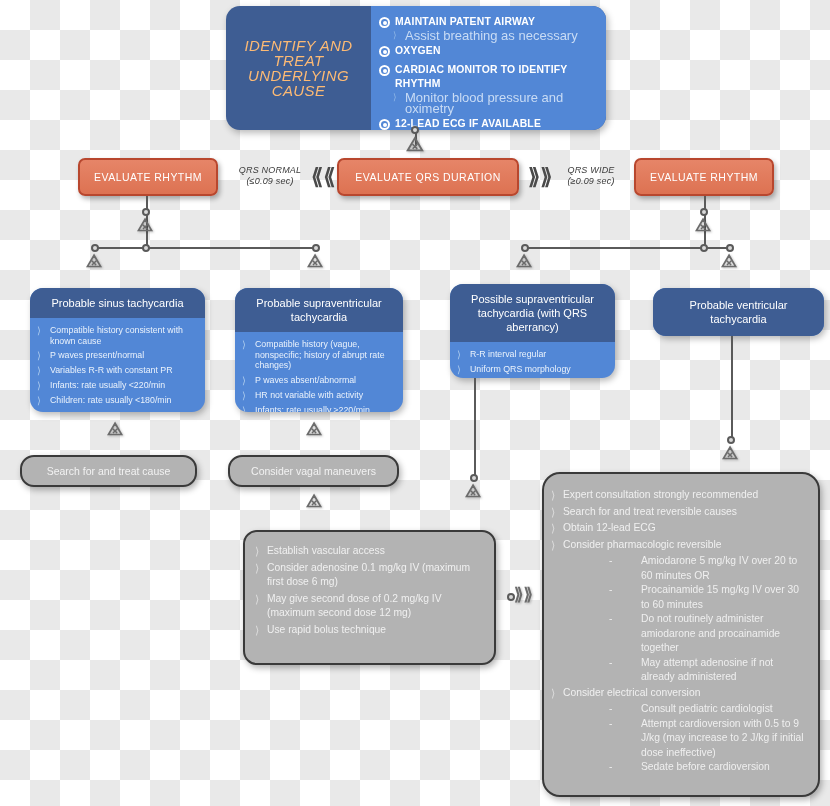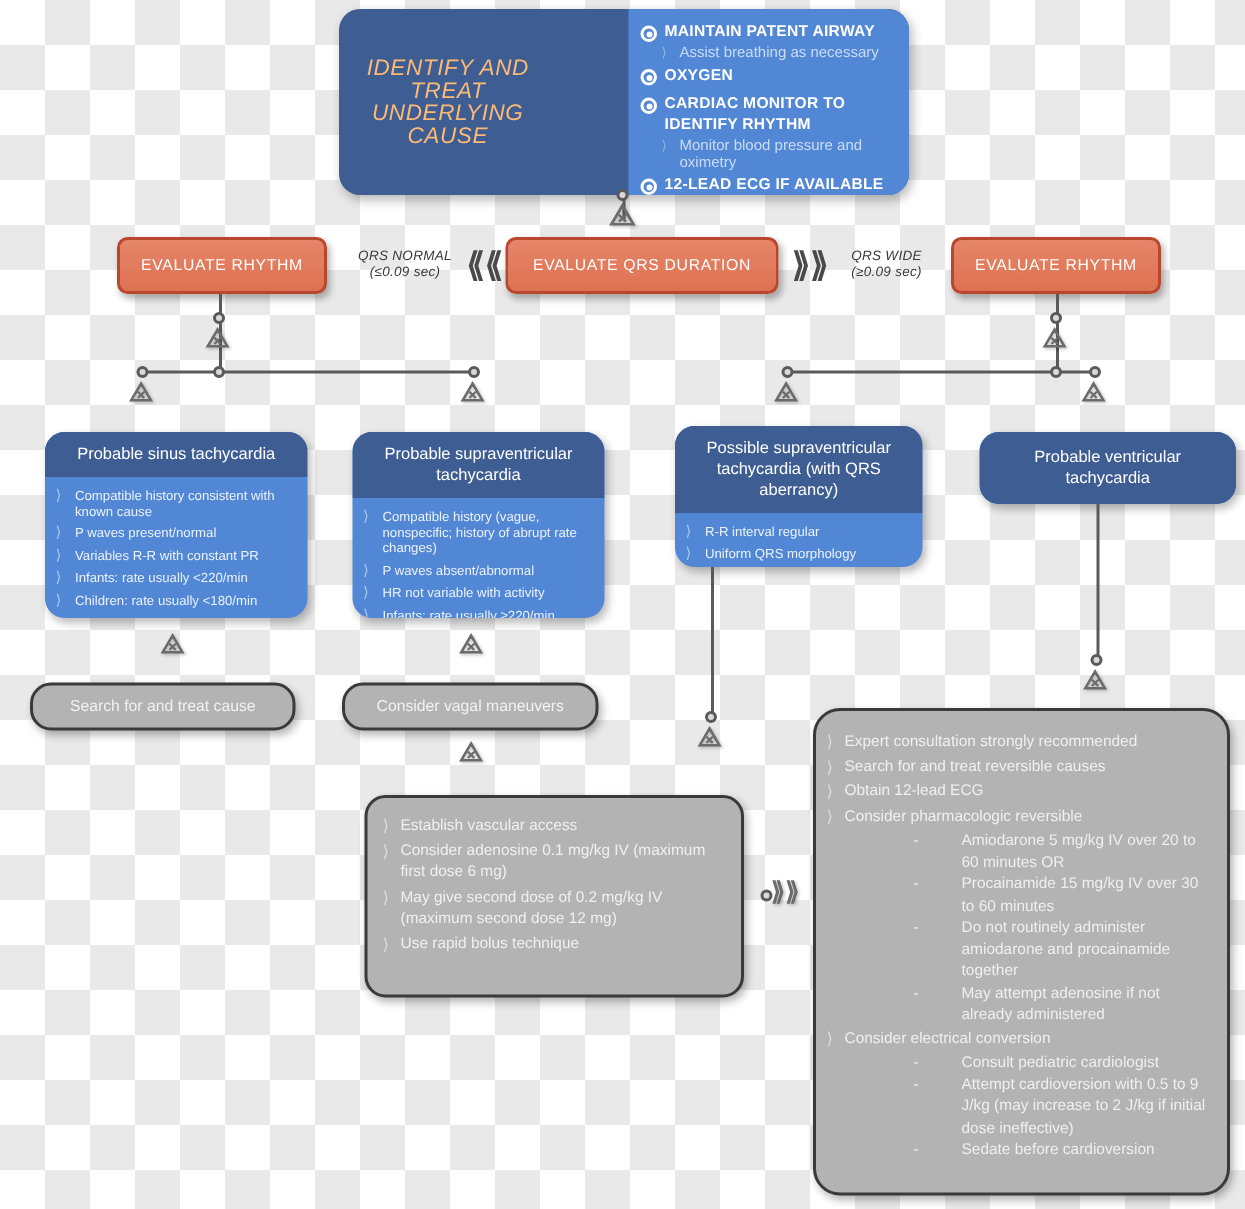--- a/index.html
+++ b/index.html
@@ -29,34 +29,34 @@
   }
   #header-title{
     width:145px; flex:0 0 145px;
     display:flex; align-items:center; justify-content:center;
     color:#fdba74; font-size:15px; line-height:15px; text-align:center;
     letter-spacing:.4px;
     font-style:italic;
   }
   #header-list{
     flex:1; background:#5287d6; padding:9px 8px 6px 8px;
-    display:flex; flex-direction:column; justify-content:flex-start;margin-left:48px;
+    display:flex; flex-direction:column; justify-content:flex-start;
   }
   .hl-item{ display:flex; align-items:flex-start; gap:5px; }
   .hl-main{ color:#fff; font-weight:bold; font-size:10.4px; letter-spacing:.2px; line-height:14px; }
   .radio{
     flex:0 0 11px; width:11px; height:11px; margin-top:2px; border-radius:50%;
     background:#5287d6; border:2px solid #fff; position:relative;
   }
   .radio::after{
     content:""; position:absolute; left:1.5px; top:1.5px; width:4px; height:4px;
     border-radius:50%; background:#fff;
   }
   .hl-sub{ display:flex; align-items:flex-start; gap:4px; padding-left:14px; margin:1px 0 3px 0; }
-  .hl-sub .sub-t{ color:#c9dcf5; font-size:10px; line-height:11px; }
+  .hl-sub .sub-t{ color:#c9dcf5; font-size:13px; line-height:11px; }
   .chev-s{ flex:0 0 8px; color:#8fb6e6; font-size:9px; line-height:10px; }
 
   
   .orange{
     background:linear-gradient(#e68568,#dd7252);
     border:2px solid #b8472e; border-radius:7px;
     color:#fff; font-size:10.5px; letter-spacing:.45px;
     display:flex; align-items:center; justify-content:center; text-align:center;
     box-shadow:2px 3px 5px rgba(0,0,0,.3);
   }

